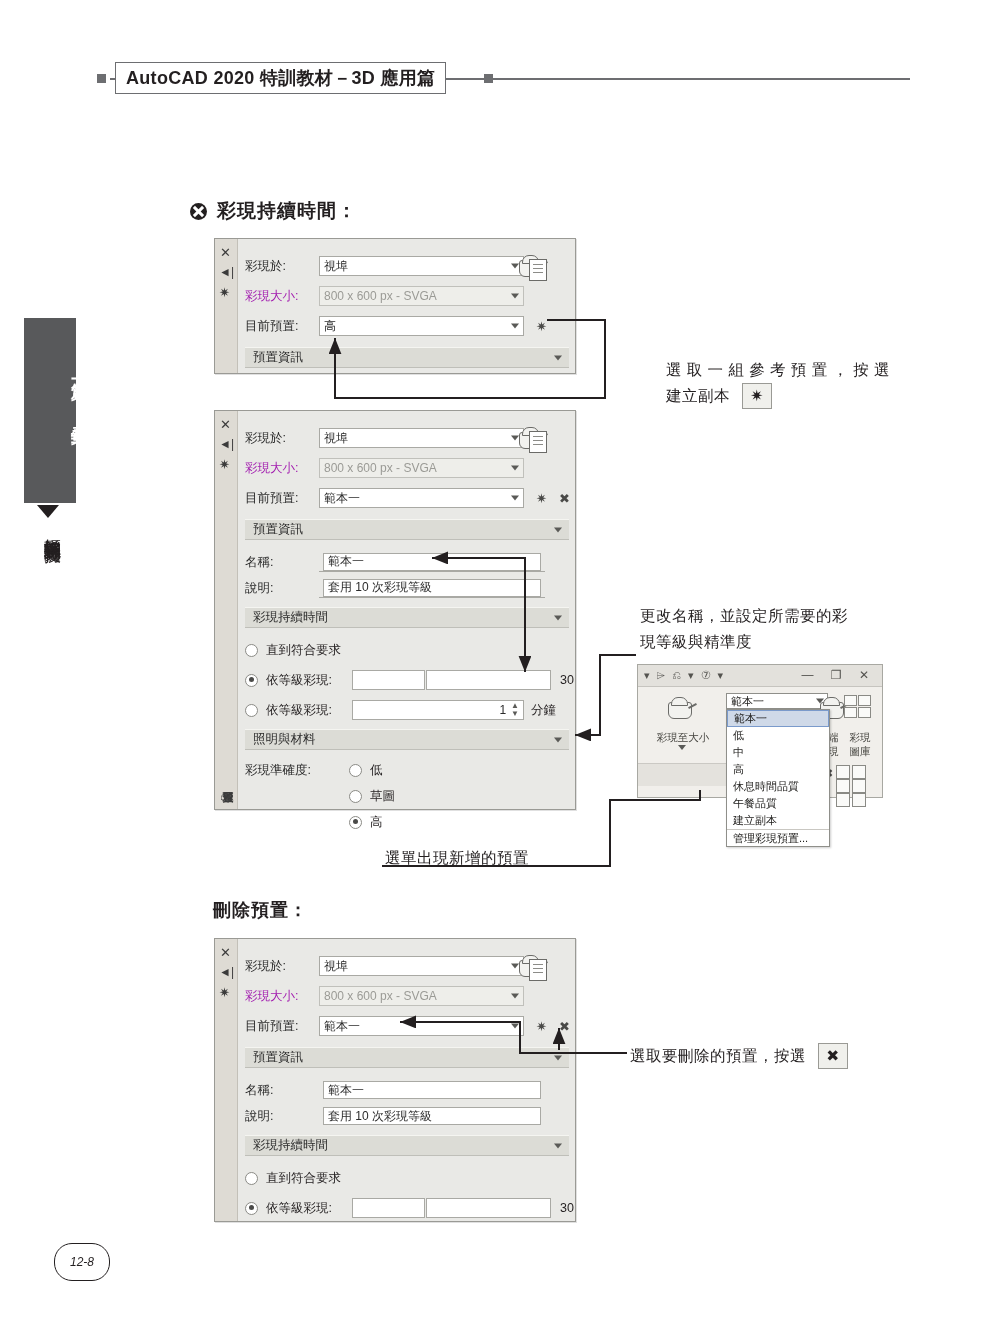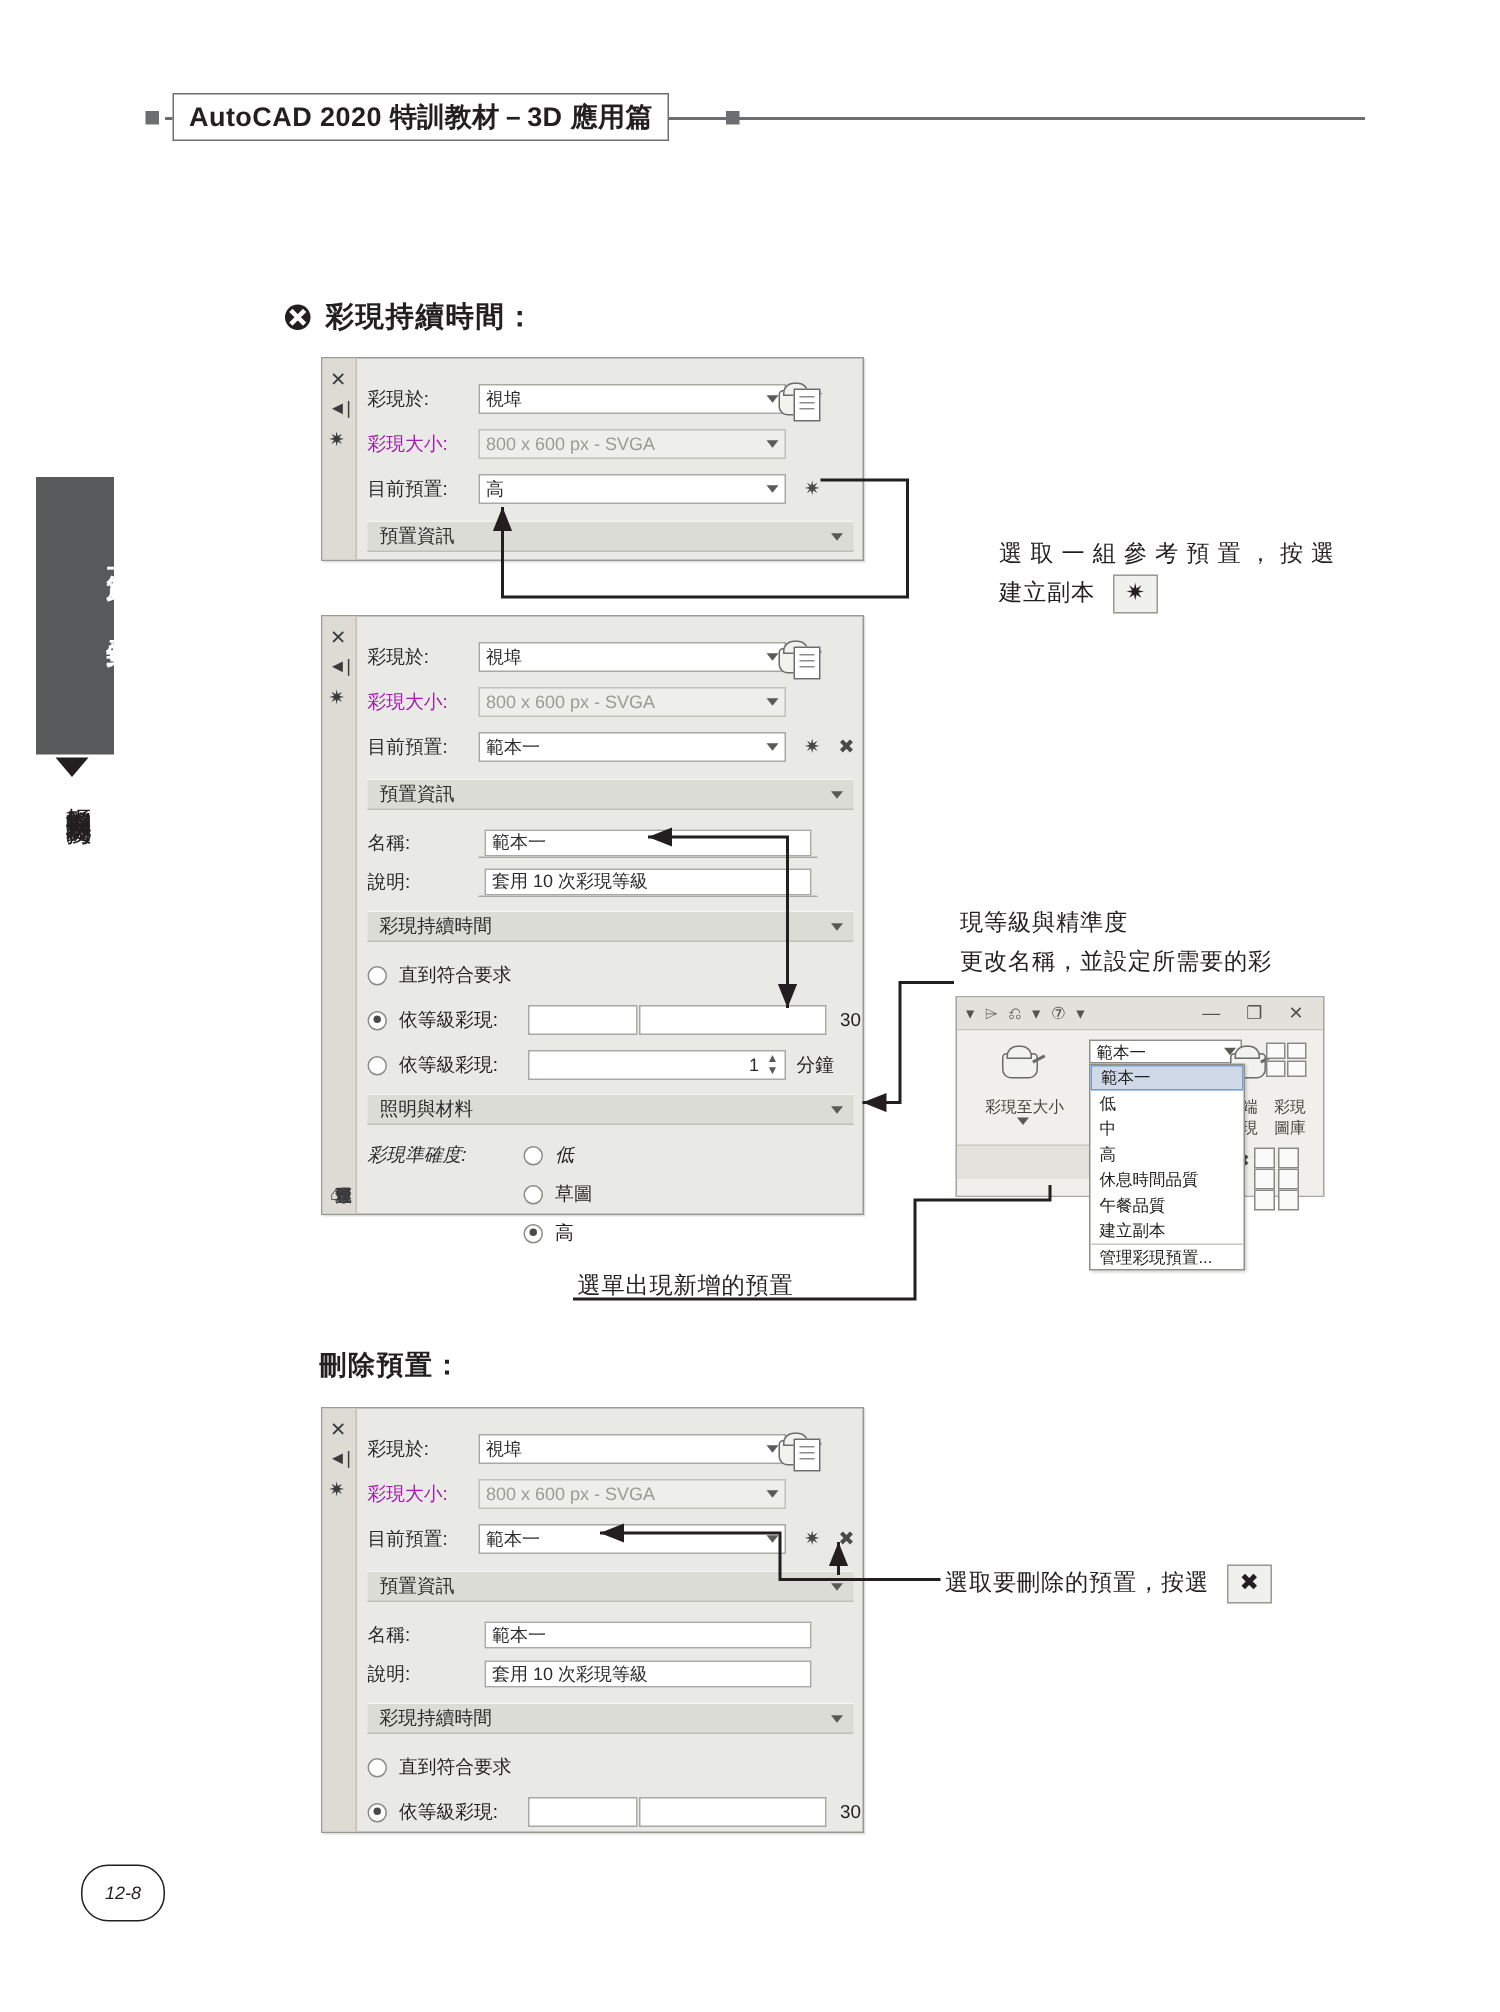--- a/index.html
+++ b/index.html
@@ -233,21 +233,21 @@
       <span style="margin-left:5px;font-size:8px;line-height:8px;color:#5a5a57;">▲<br>▼</span>
     </span>
     <span style="font-size:12.5px;margin-left:7px;">分鐘</span>
   </div>
 
   <div class="bar" style="top:318px;width:324px;">
     <span>照明與材料</span>
     <span class="caret"></span>
   </div>
 
-  <div class="row" style="top:348px;font-style:italic;">
+  <div class="row" style="top:348px;">
     <span class="lbl" style="width:100px;">彩現準確度:</span>
     <span class="radio" style="margin-left:4px;"></span>
     <span style="font-size:12.5px;margin-left:8px;">低</span>
   </div>
   <div class="row" style="top:374px;left:134px;">
     <span class="radio"></span>
     <span style="font-size:12.5px;margin-left:8px;">草圖</span>
   </div>
   <div class="row" style="top:400px;left:134px;">
     <span class="radio on"></span>
@@ -399,22 +399,22 @@
 
 <div class="anno" style="left:640px;top:357px;width:310px;margin-left:26px;">
   <div>選 取 一 組 參 考 預 置 ， 按 選</div>
   <div style="display:flex;align-items:center;gap:12px;">
     <span>建立副本</span>
     <span class="btnbox">✷</span>
   </div>
 </div>
 
 <div class="anno" style="left:640px;top:603px;width:310px;">
+  <div>更改名稱，並設定所需要的彩</div>
   <div>現等級與精準度</div>
-  <div>更改名稱，並設定所需要的彩</div>
 </div>
 
 <div class="anno" style="left:385px;top:845px;">選單出現新增的預置</div>
 
 <div class="anno" style="left:630px;top:1043px;display:flex;align-items:center;gap:12px;">
   <span>選取要刪除的預置，按選</span>
   <span class="btnbox">✖</span>
 </div>
 
 <svg class="lines">

